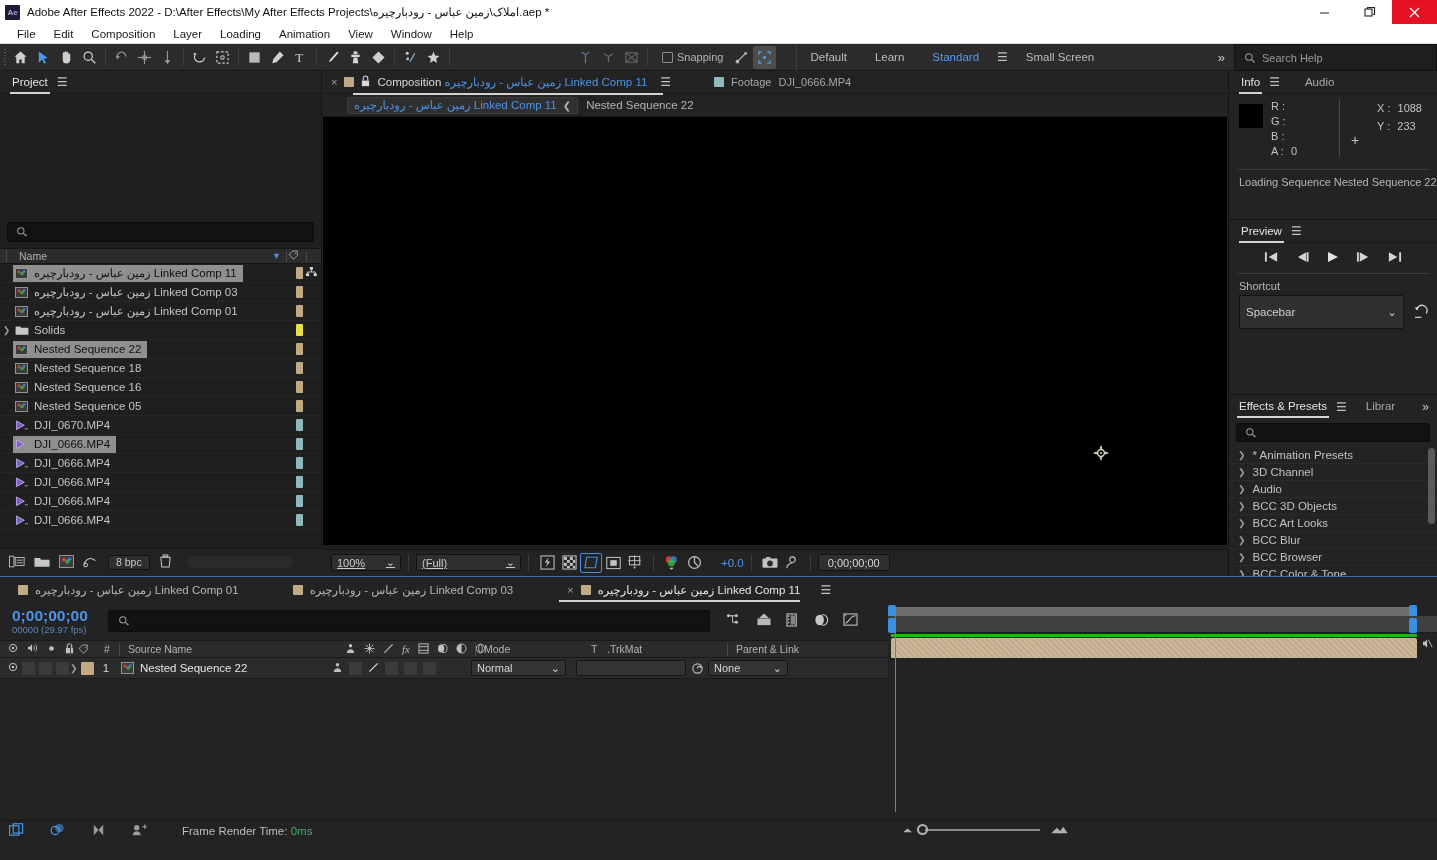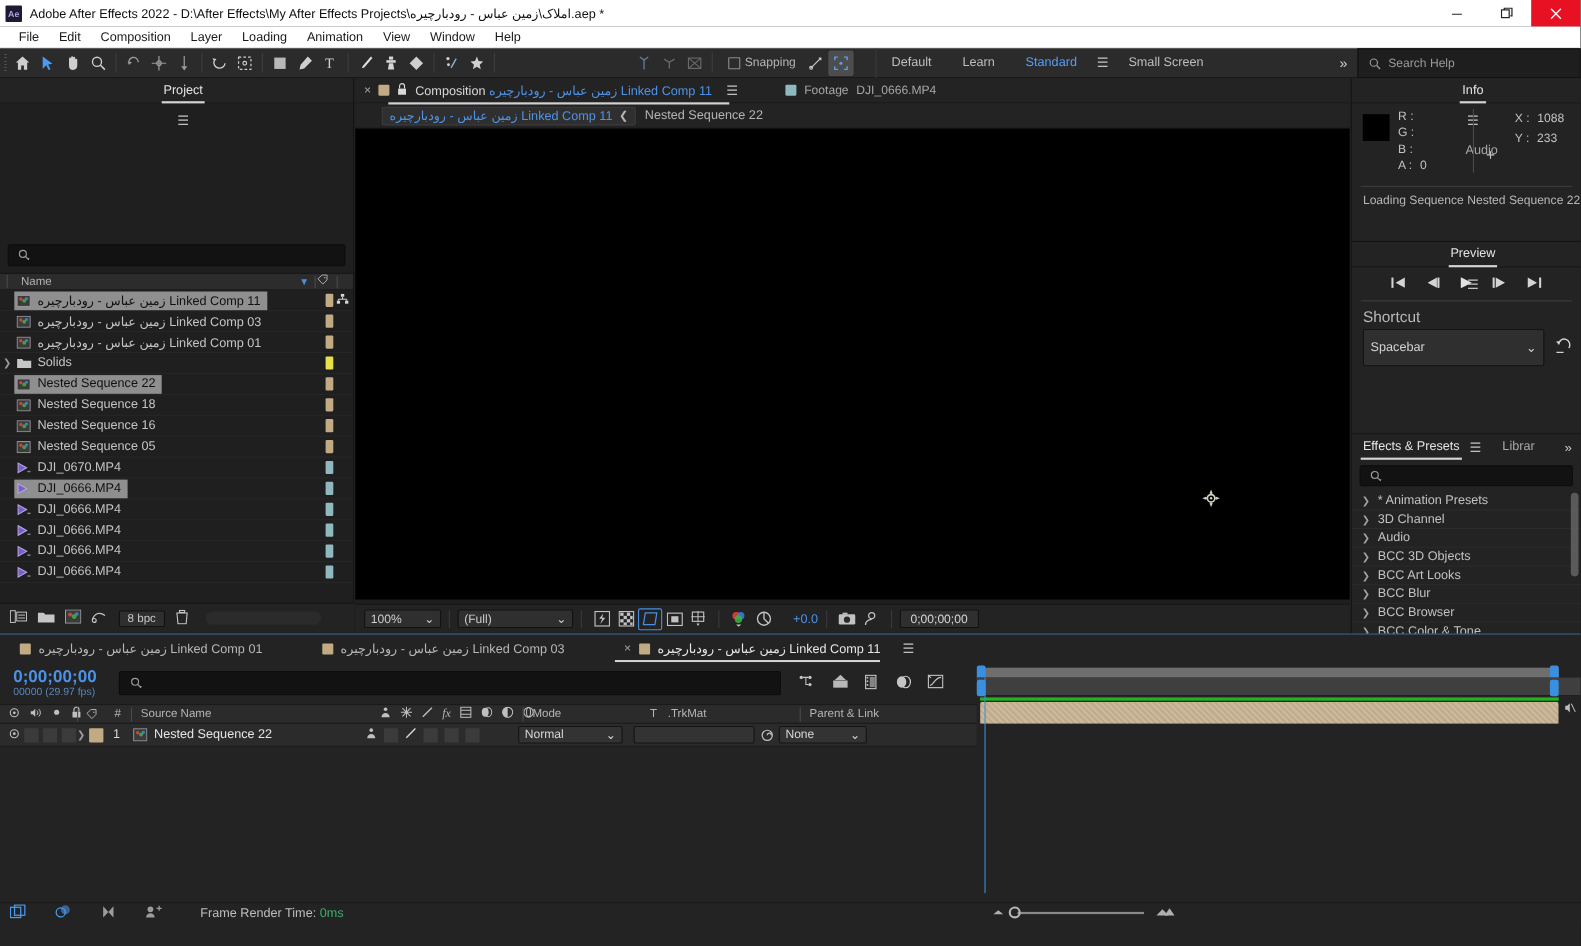--- a/index.html
+++ b/index.html
@@ -65,21 +65,21 @@
     background: #1e1e1e; border: 1px solid #121212; display: flex; align-items: center;
     gap: 6px; padding-left: 9px; color: #9a9a9a;
   }
 
   
   .main { position: absolute; top: 71px; left: 0; right: 0; height: 504px; }
 
   .panel { position: absolute; background: #1f1f1f; }
   .panel-head {
     height: 23px; background: #232323; display: flex; align-items: center;
-    padding-left: 12px; gap: 9px; border-bottom: 1px solid #1a1a1a; flex-direction: column;
+    padding-left: 12px; gap: 9px; border-bottom: 1px solid #1a1a1a;
   }
   .ptab { font-size: 11.5px; color: #a8a8a8; position: relative; line-height: 23px; }
   .ptab.active { color: #e3e3e3; }
   .ptab.active::after {
     content:''; position: absolute; left: -2px; right: -2px; bottom: 0; height: 2px; background:#d4d4d4;
   }
   .hamb { color: #c0c0c0; font-size: 12px; letter-spacing: 0; }
 
   
   #project { left: 0; top: 0; width: 322px; height: 504px; background:#1f1f1f; border-right: 1px solid #141414;}
@@ -148,21 +148,21 @@
   .viewer { height: 428px; background: #000; position: relative; }
   .anchor { position: absolute; left: 770px; top: 328px; }
 
   .comp-foot {
     position: absolute; bottom: 0; left: 0; width: 904px; height: 26px; background: #232323;
     border-top: 1px solid #171717; display: flex; align-items: center; gap: 0; padding-left: 8px;
   }
   .selbox {
     background: #2f2f2f; border: 1px solid #121212; border-radius: 2px; height: 17px;
     display: flex; align-items: center; justify-content: space-between; padding: 0 5px;
-    font-size: 11px; color: #ccc; gap: 12px;
+    font-size: 11px; color: #ccc; gap: 12px; text-decoration: underline;
   }
   .vsep { width: 1px; height: 16px; background: #3a3a3a; margin: 0 7px; }
   .vico { width: 22px; height: 20px; display: flex; align-items: center; justify-content: center; color: #c2c2c2; }
   .vico.framed { border: 1px solid #4a8fe0; border-radius: 2px; }
   .tcbox { background:#2f2f2f; border:1px solid #121212; border-radius:2px; height:17px;
     display:flex; align-items:center; padding: 0 9px; font-size:11px; color:#d6d6d6;}
 
   
   #info { left: 1228px; top: 0; width: 209px; height: 147px; background: #232323; border-left:1px solid #141414;}
   .info-body { padding: 8px 10px 0 10px; position: relative; }
@@ -170,21 +170,21 @@
   .rgbcol { position: absolute; left: 42px; top: 5px; line-height: 15px; font-size: 11px; color: #c2c2c2; }
   .divv { position: absolute; left: 110px; top: 5px; width: 1px; height: 58px; background: #4a4a4a; }
   .xycol { position: absolute; left: 148px; top: 5px; line-height: 18px; font-size: 11px; color: #c2c2c2; }
   .plusmark { position: absolute; left: 122px; top: 38px; color: #c2c2c2; font-size: 14px; }
   .info-hr { position: absolute; left: 8px; right: 8px; top: 75px; height: 1px; background: #3c3c3c; }
   .loadtext { position: absolute; left: 10px; top: 82px; font-size: 11px; color: #b6b6b6; white-space: nowrap;}
 
   #preview { left: 1228px; top: 148px; width: 209px; height: 174px; background: #232323; border-left:1px solid #141414; border-top:1px solid #141414;}
   .transport { height: 30px; display: flex; align-items: center; justify-content: center; gap: 16px; color: #d4d4d4; }
   .prev-hr { margin: 0 8px; height: 1px; background: #3c3c3c; }
-  .shortcut-lbl { padding: 6px 0 3px 10px; font-size: 14px; color: #b8b8b8; }
+  .shortcut-lbl { padding: 6px 0 3px 10px; font-size: 11px; color: #b8b8b8; }
   .shortcut-row { display: flex; align-items: center; gap: 9px; padding-left: 10px; }
   .dd {
     background: #2f2f2f; border: 1px solid #131313; border-radius: 2px; height: 20px; width: 165px;
     display: flex; align-items: center; justify-content: space-between; padding: 16px 6px; font-size: 11.5px; color: #d2d2d2;
   }
 
   #fx { left: 1228px; top: 323px; width: 209px; height: 252px; background: #232323; border-left:1px solid #141414; border-top:1px solid #141414;}
   .fx-head { height: 23px; background:#232323; display:flex; align-items:center; gap:9px; padding-left:10px; position: relative;}
   .fx-search { margin: 5px 7px; height: 19px; background: #121212; border: 1px solid #0d0d0d; border-radius: 2px;
     display: flex; align-items: center; padding-left: 8px; color: #8d8d8d; }

